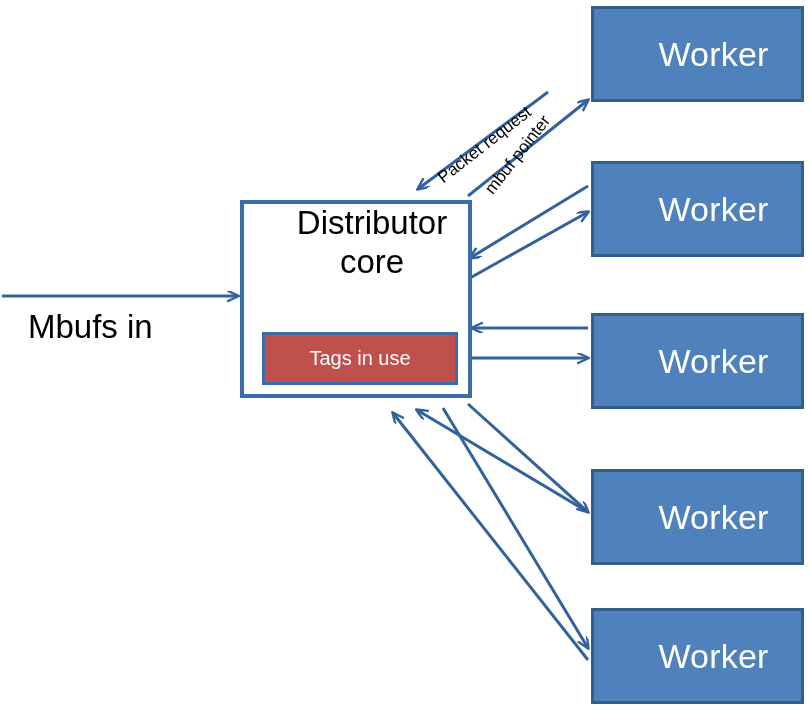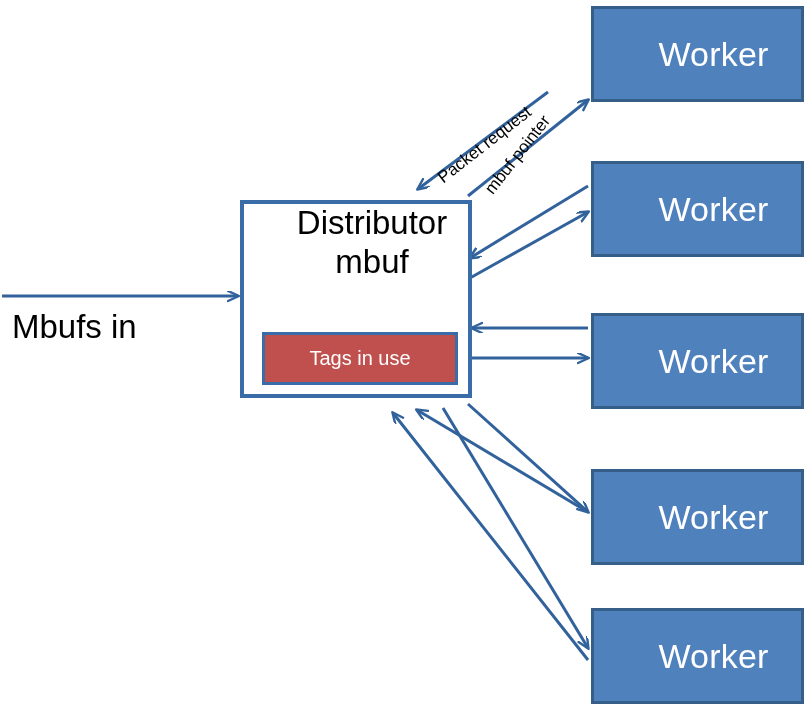--- a/index.html
+++ b/index.html
@@ -63,21 +63,21 @@
     background: #C0504D;
     border: 3px solid #3A6CA8;
     color: #FFFFFF;
     font-size: 20px;
     display: flex;
     align-items: center;
     justify-content: center;
   }
   .mbufs-label {
     position: absolute;
-    left: 12px;
+    left: 28px;
     top: 308px;
     font-size: 33px;
     color: #000000;
     white-space: nowrap;
   }
   .edge-label {
     position: absolute;
     font-size: 17px;
     color: #000000;
     white-space: nowrap;
@@ -122,21 +122,21 @@
       <line x1="468" y1="404" x2="588" y2="512"></line>
 
       <line x1="588" y1="660" x2="393" y2="413"></line>
       <line x1="443" y1="408" x2="588" y2="648"></line>
     </g>
   </svg>
 
   <div class="node distributor-box" style="left:240px; top:200px; width:232px; height:198px;">
     <div class="distributor-title">
       <div>Distributor</div>
-      <div>mbuf</div>
+      <div>core</div>
     </div>
     <div class="tags-box">
       <span>Tags in use</span>
     </div>
   </div>
 
   <div class="mbufs-label">Mbufs in</div>
 
   <div class="edge-label" id="lbl-packet-request">Packet request</div>
   <div class="edge-label" id="lbl-mbuf-pointer">mbuf pointer</div>

